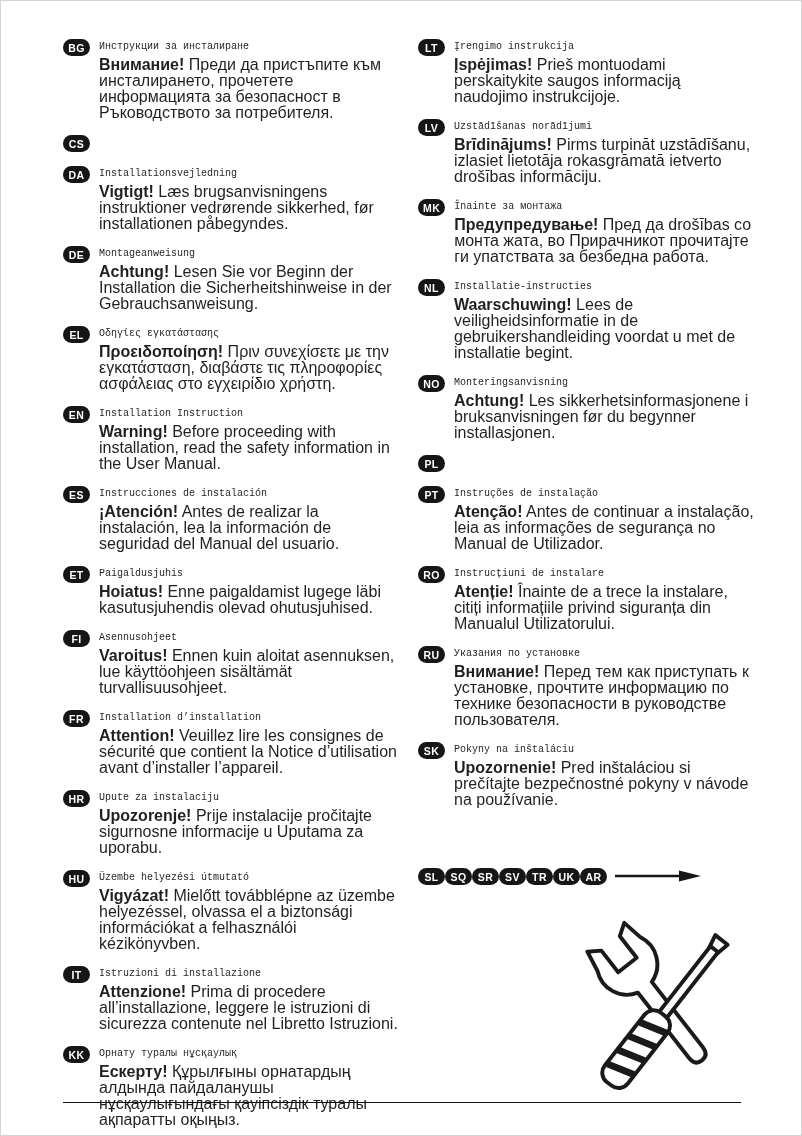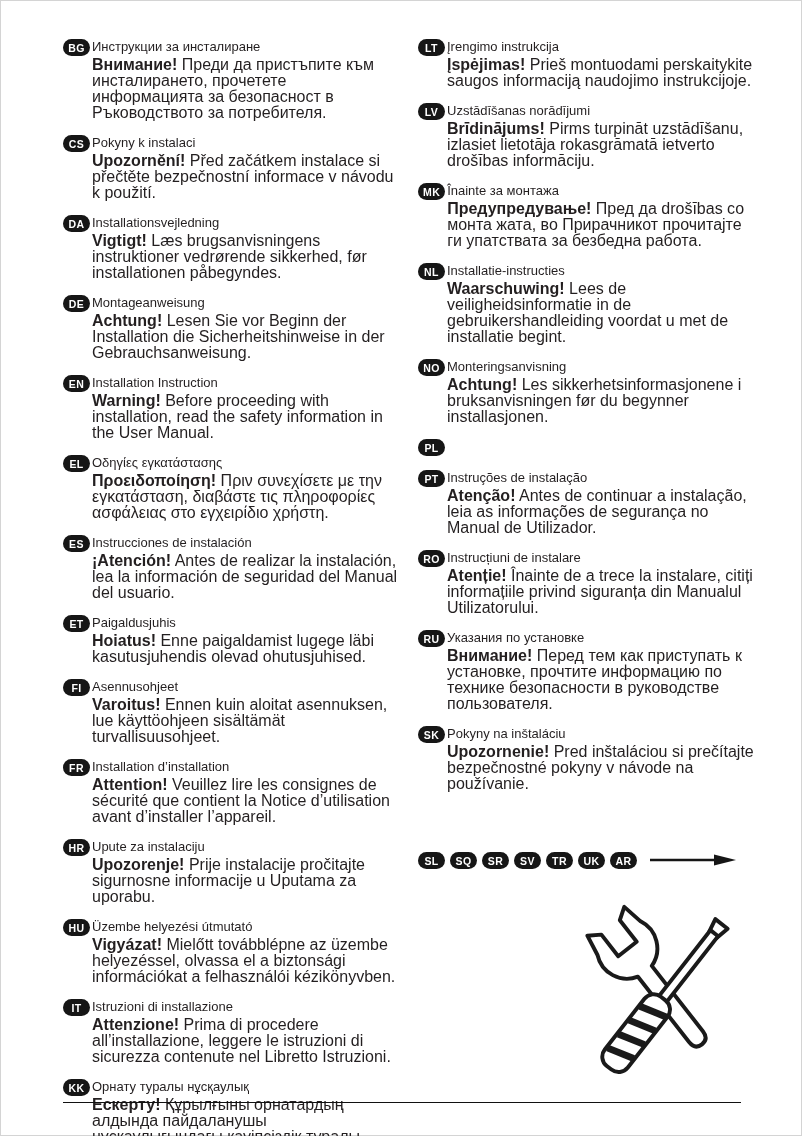--- a/index.html
+++ b/index.html
@@ -4,86 +4,82 @@
 <style>
   * { margin:0; padding:0; box-sizing:border-box; }
   html,body { background:#ffffff; }
   body {
     width:802px; height:1136px; position:relative; overflow:hidden;
     font-family:"Liberation Sans", sans-serif; color:#231f20;
     box-shadow: inset 0 0 0 1px #d4d4d4;
   }
   .page { position:absolute; left:63px; top:38px; width:692px; display:flex; gap:18px; }
   .col { width:337px; display:flex; flex-direction:column; gap:13px; }
-  .entry { display:flex; gap:2px; align-items:flex-start; }
+  .entry { display:flex; gap:9px; align-items:flex-start; }
   .badge {
     flex:0 0 auto; min-width:27px; height:17px; padding:0 5px; margin-top:1px;
     background:#161616; color:#ffffff; border-radius:9px;
     font-size:10.5px; font-weight:bold; letter-spacing:0.4px;
     display:inline-flex; align-items:center; justify-content:center;
   }
   .entry-text { flex:1 1 auto; }
-  .entry-title { font-size:13px; line-height:17px; margin-bottom:2px; }
+  .entry-title { font-size:10px; line-height:17px; margin-bottom:2px;font-family:Liberation Mono, monospace; }
   .entry-body { font-size:16px; line-height:16px; }
   .entry-body b { font-weight:bold; }
-  .footer-row { display:flex; align-items:center; gap:5px; margin-top:46px; }
+  .footer-row { display:flex; align-items:center; margin-top:46px; }
   .footer-row .arrow-svg { margin-left:8px; }
   .illustration-wrap { margin-top:16px; align-self:flex-end; padding-right:2px; }
   .bottom-rule { position:absolute; left:63px; width:678px; top:1102px; border-top:1.5px solid #111; }
 </style>
 </head>
 <body>
 
 <div class="page">
   <div class="col" id="col-left">
   <div class="entry">
     <span class="badge">BG</span>
     <div class="entry-text">
       <div class="entry-title">Инструкции за инсталиране</div>
       <div class="entry-body"><b class="lead">Внимание!</b><span class="rest"> Преди да пристъпите към инсталирането, прочетете информацията за безопасност в Ръководството за потребителя.</span></div>
     </div>
   </div>
 
   <div class="entry">
     <span class="badge">CS</span>
-    <div class="entry-text">
-      <div class="entry-title">Pokyny k instalaci</div>
-      <div class="entry-body"><b class="lead">Upozornění!</b><span class="rest"> Před začátkem instalace si přečtěte bezpečnostní informace v návodu k použití.</span></div>
-    </div>
   </div>
 
   <div class="entry">
     <span class="badge">DA</span>
     <div class="entry-text">
       <div class="entry-title">Installationsvejledning</div>
       <div class="entry-body"><b class="lead">Vigtigt!</b><span class="rest"> Læs brugsanvisningens instruktioner vedrørende sikkerhed, før installationen påbegyndes.</span></div>
     </div>
   </div>
 
   <div class="entry">
     <span class="badge">DE</span>
     <div class="entry-text">
       <div class="entry-title">Montageanweisung</div>
       <div class="entry-body"><b class="lead">Achtung!</b><span class="rest"> Lesen Sie vor Beginn der Installation die Sicherheitshinweise in der Gebrauchsanweisung.</span></div>
     </div>
   </div>
 
   <div class="entry">
+    <span class="badge">EL</span>
+    <div class="entry-text">
+      <div class="entry-title">Οδηγίες εγκατάστασης</div>
+      <div class="entry-body"><b class="lead">Προειδοποίηση!</b><span class="rest"> Πριν συνεχίσετε με την εγκατάσταση, διαβάστε τις πληροφορίες ασφάλειας στο εγχειρίδιο χρήστη.</span></div>
+    </div>
+  </div>
+
+  <div class="entry">
     <span class="badge">EN</span>
     <div class="entry-text">
       <div class="entry-title">Installation Instruction</div>
       <div class="entry-body"><b class="lead">Warning!</b><span class="rest"> Before proceeding with installation, read the safety information in the User Manual.</span></div>
-    </div>
-  </div>
-
-  <div class="entry">
-    <span class="badge">EL</span>
-    <div class="entry-text">
-      <div class="entry-title">Οδηγίες εγκατάστασης</div>
-      <div class="entry-body"><b class="lead">Προειδοποίηση!</b><span class="rest"> Πριν συνεχίσετε με την εγκατάσταση, διαβάστε τις πληροφορίες ασφάλειας στο εγχειρίδιο χρήστη.</span></div>
     </div>
   </div>
 
   <div class="entry">
     <span class="badge">ES</span>
     <div class="entry-text">
       <div class="entry-title">Instrucciones de instalación</div>
       <div class="entry-body"><b class="lead">¡Atención!</b><span class="rest"> Antes de realizar la instalación, lea la información de seguridad del Manual del usuario.</span></div>
     </div>
   </div>

